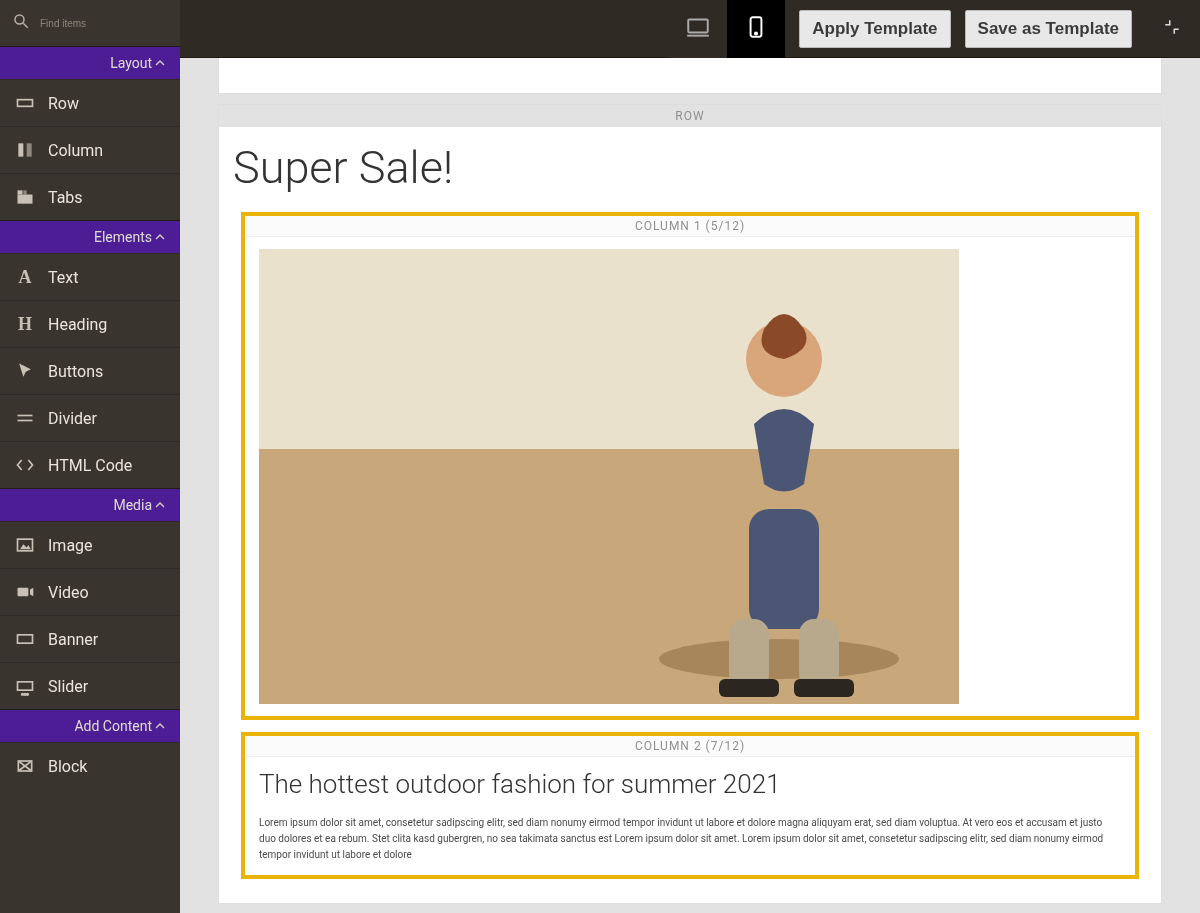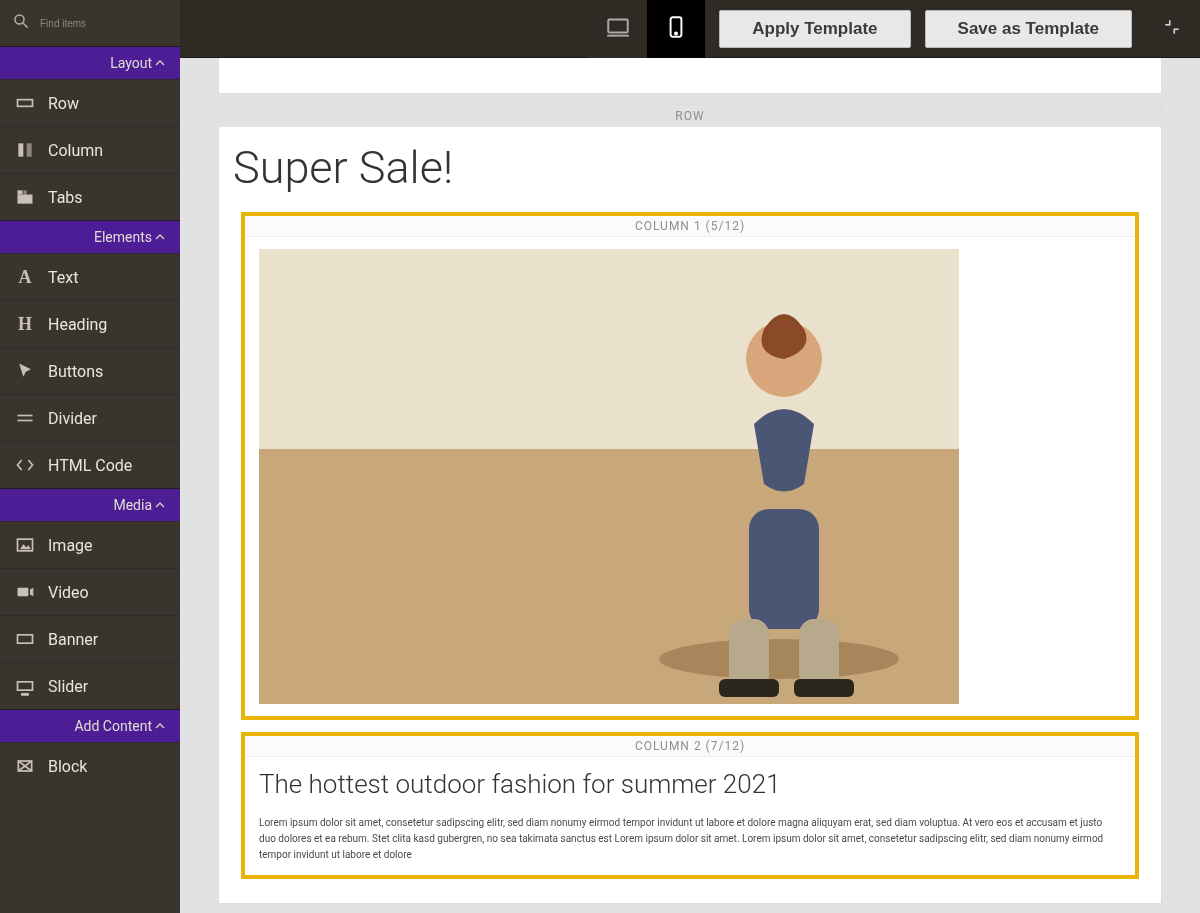--- a/index.html
+++ b/index.html
@@ -19,21 +19,21 @@
     .sidebar-item .icon svg { width: 20px; height: 20px; }
 
     
     .main { flex: 1; display: flex; flex-direction: column; height: 100%; min-width: 0; }
     .topbar { background: #302a25; height: 58px; display: flex; align-items: center; padding-right: 10px; gap: 14px; border-bottom: 1px solid #1a1714; flex-shrink: 0; }
     .topbar .spacer { flex: 1; }
     .device-toggle { display: flex; align-items: stretch; height: 58px; }
     .device-btn { width: 58px; display: flex; align-items: center; justify-content: center; background: #302a25; color: #aaa; cursor: pointer; }
     .device-btn.active { background: #000; color: #fff; }
     .device-btn svg { width: 26px; height: 26px; stroke: currentColor; fill: none; stroke-width: 1.8; }
-    .top-button { background: #e8e8e8; border: 1px solid #b9b9b9; color: #3b3b3b; font-size: 17px; font-weight: 600; padding: 8px 32px; border-radius: 2px; cursor: pointer; }
+    .top-button { background: #e8e8e8; border: 1px solid #b9b9b9; color: #3b3b3b; font-size: 17px; font-weight: 600; padding: 8px 12px; border-radius: 2px; cursor: pointer; }
     .fullscreen-btn { width: 36px; height: 36px; display: flex; align-items: center; justify-content: center; color: #ddd; cursor: pointer; margin-left: 8px; }
 
     
     .canvas-wrap { flex: 1; overflow-y: auto; background: #e2e2e2; padding: 0 16px 16px; }
     .canvas { max-width: 944px; margin: 0 auto; }
     .white-strip { background: #fff; height: 36px; border: 1px solid #ddd; border-top: none; margin-bottom: 10px; }
     .row-block { border: 1px solid #ddd; }
     .row-label { color: #8f8f8f; font-size: 12px; letter-spacing: 1px; text-align: center; padding: 4px 0; }
     .row-inner { background: #fff; padding: 4px 8px 12px; }
     .heading-text { font-size: 45px; font-weight: 300; color: #333; padding: 10px 6px 18px; }

